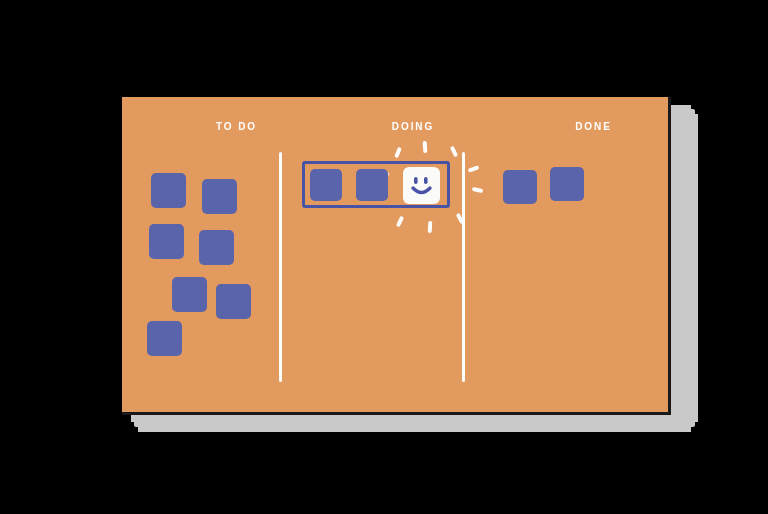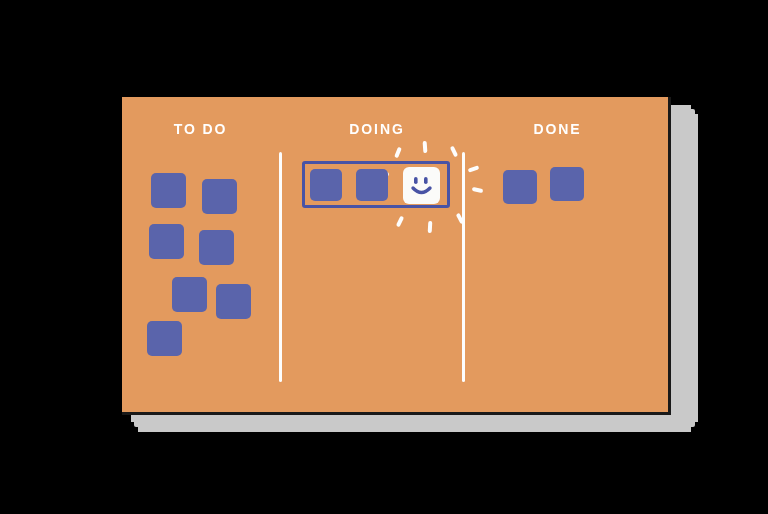--- a/index.html
+++ b/index.html
@@ -34,25 +34,26 @@
     border-bottom:3px solid #191919;
     box-sizing:content-box;
   }
 
   
   .column{position:absolute;top:0;height:100%;}
   .col-title{
     position:absolute;top:25px;left:0;width:100%;
     text-align:center;
     color:#ffffff;
-    font-size:14px;
+    font-size:10px;
     font-weight:700;
     letter-spacing:1.9px;
     line-height:1;
     white-space:nowrap;
+    padding-left:36px;
   }
   .divider{
     position:absolute;
     top:55px;width:3px;height:230px;
     background:#fdfdfd;
     border-radius:2px;
   }
 
   
   .card{

